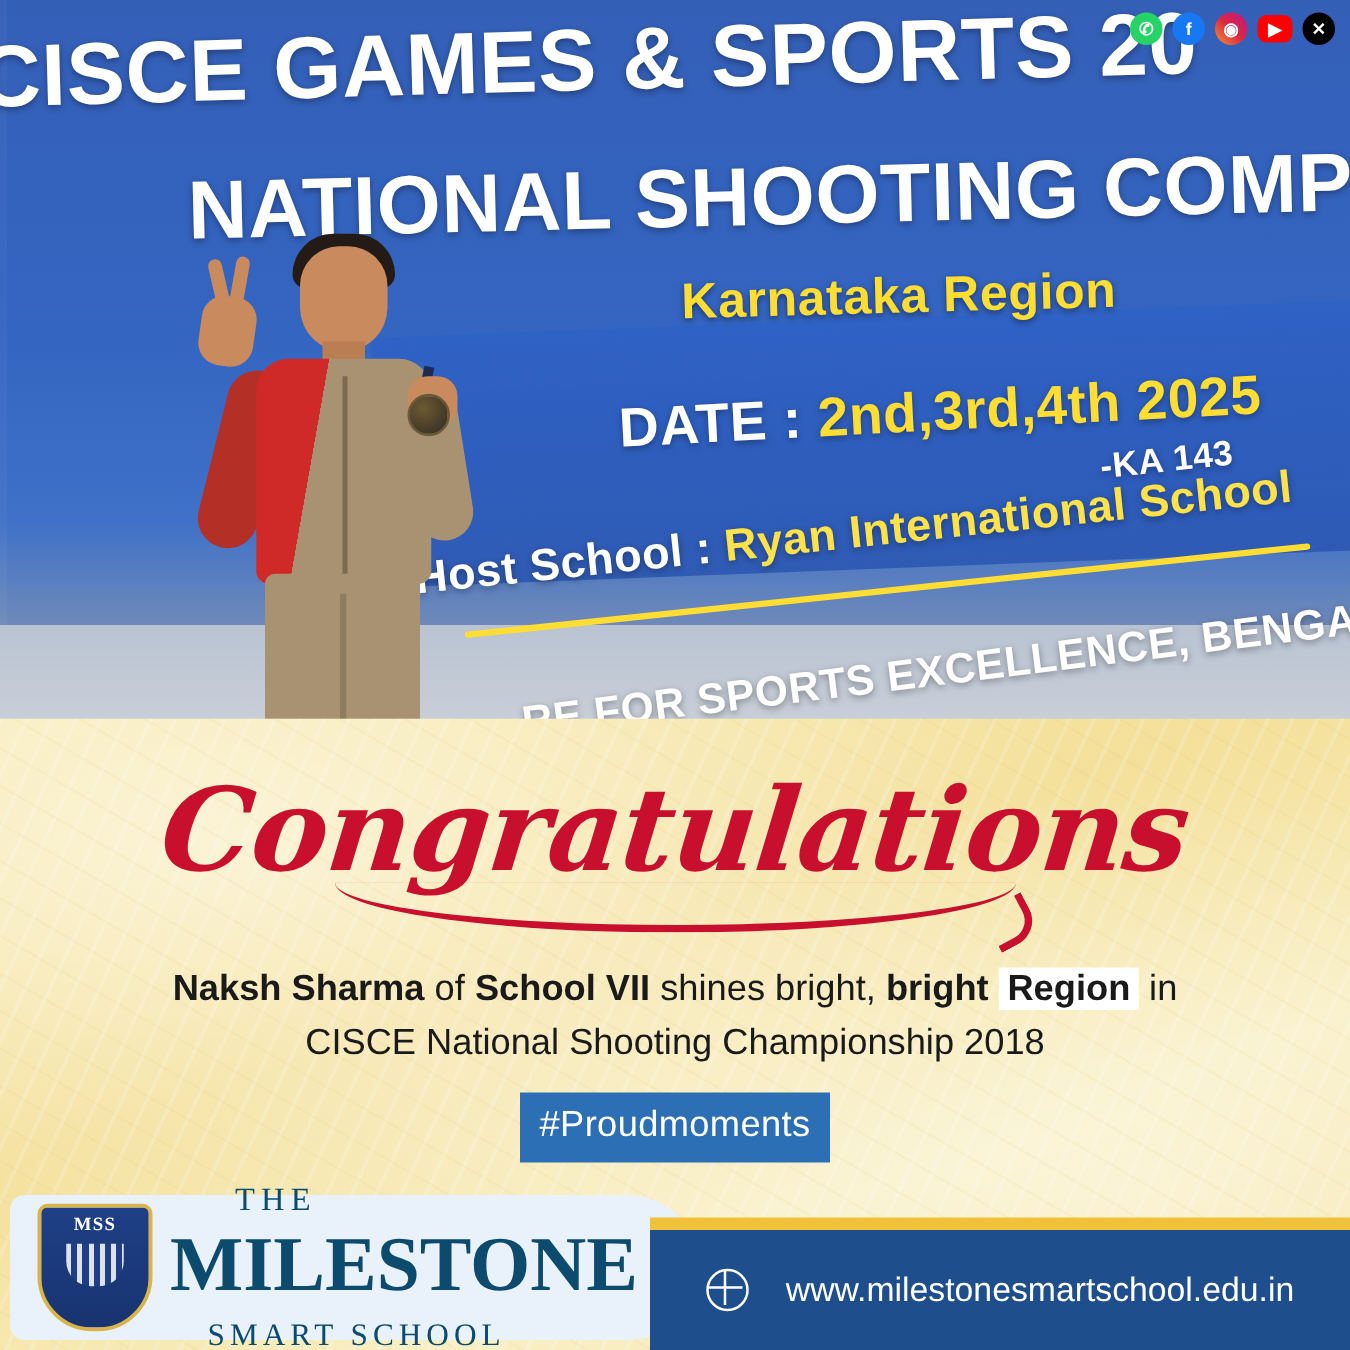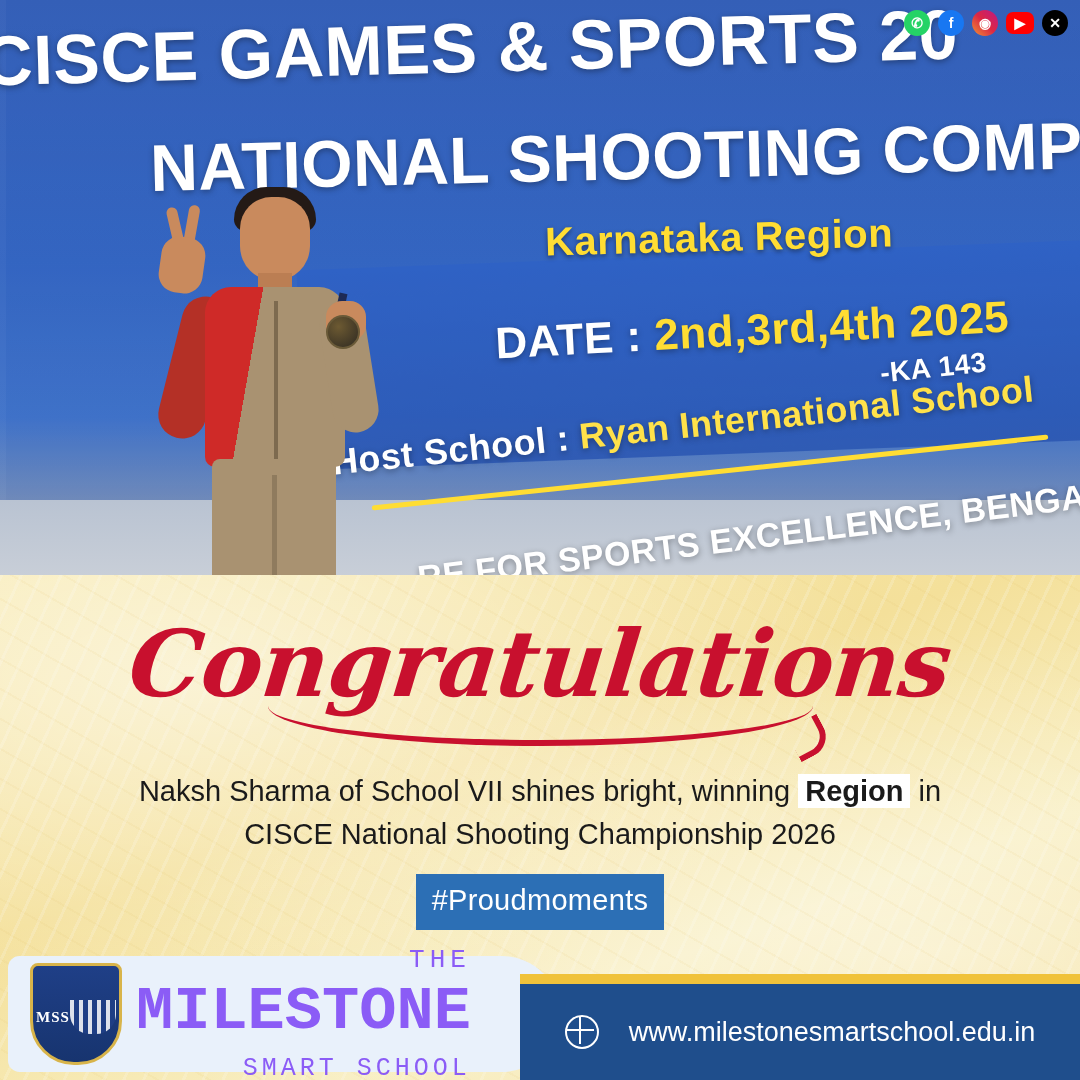--- a/index.html
+++ b/index.html
@@ -236,21 +236,21 @@
   }
 
   .body-text {
     position: absolute;
     left: 60px; right: 60px; top: 195px;
     text-align: center;
     color: #1a1a1a;
     font-size: 29px;
     line-height: 1.48;
   }
-  .body-text .b { font-weight: normal; }
+  .body-text .b { font-weight: bold; }
   .hl {
     background: #ffffff;
     padding: 1px 7px;
     font-weight: bold;
   }
   .line3 {
     font-weight: bold;
     font-size: 30px;
     margin-top: 8px;
   }
@@ -281,40 +281,39 @@
     gap: 14px;
     padding-left: 22px;
     box-sizing: border-box;
   }
   .crest {
     width: 86px; height: 96px;
     background: linear-gradient(180deg,#1f3f87,#17346f);
     border-radius: 8px 8px 44px 44px;
     border: 3px solid #d8b44a;
     position: relative;
-    display:flex; align-items:center; justify-content:center;
-    flex-direction: row;
+    display:flex; align-items:center; 
+    flex-direction: column;
     color:#ffffff;
   }
   .crest .mss {
     font-size: 15px; font-weight: bold; letter-spacing: 1px;
     font-family: "Liberation Serif", serif;
     margin-top: 6px;
   }
   .crest .shield-lines {
     width: 46px; height: 34px; margin-top: 6px;
     background: repeating-linear-gradient(90deg,#ffffff 0 4px, #1f3f87 4px 9px);
     border-radius: 0 0 20px 20px;
     opacity:.85;
   }
   .school-name {
-    font-family: Liberation Mono, monospace;
-    color: #8b5cf6;
+    font-family: Liberation Serif, serif;
+    color: #0c4a6e;
     line-height: 1;
-    text-align: right;
   }
   .sn-the { font-size: 26px; letter-spacing: 5px; margin-left: 52px; }
   .sn-milestone {
     font-size: 62px;
     font-weight: bold;
     letter-spacing: 0px;
     margin-top: 8px;
   }
   .sn-smart {
     font-size: 25px;
@@ -422,23 +421,23 @@
   </div>
 
   <div class="content">
     <div class="paper-texture"></div>
 
     <div class="congrats">Congratulations</div>
     <div class="congrats-swash"></div>
 
     <div class="body-text">
       <div>
-        <span class="b">Naksh Sharma</span><span> of </span><span class="b">School VII</span><span> shines bright, </span><span class="b">winning</span>&nbsp;<span class="hl">Region</span><span> in</span>
+        <span class="b">Naksh Sharma</span><span> of </span><span class="b">School VII</span><span> shines bright, </span><span class="b">bright</span>&nbsp;<span class="hl">Region</span><span> in</span>
       </div>
-      <div>CISCE National Shooting Championship 2026</div>
+      <div>CISCE National Shooting Championship 2018</div>
       <div><span class="hashtag">#Proudmoments</span></div>
     </div>
   </div>
 
   <div class="footer">
     <div class="footer-left">
       <div class="crest">
         <div class="mss">MSS</div>
         <div class="shield-lines"></div>
       </div>

